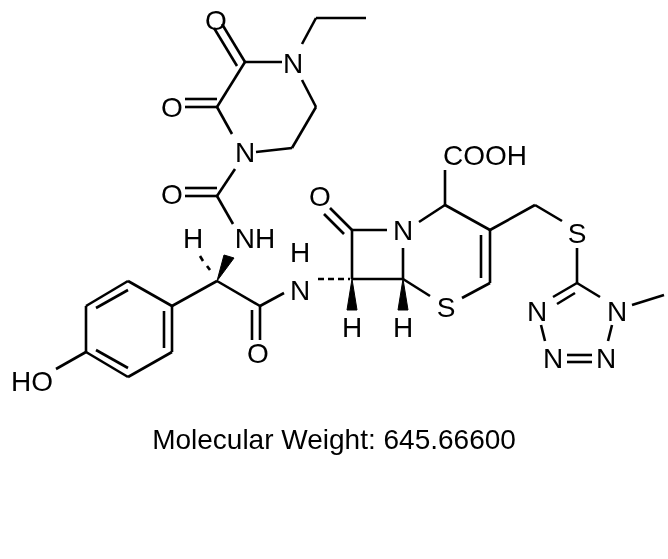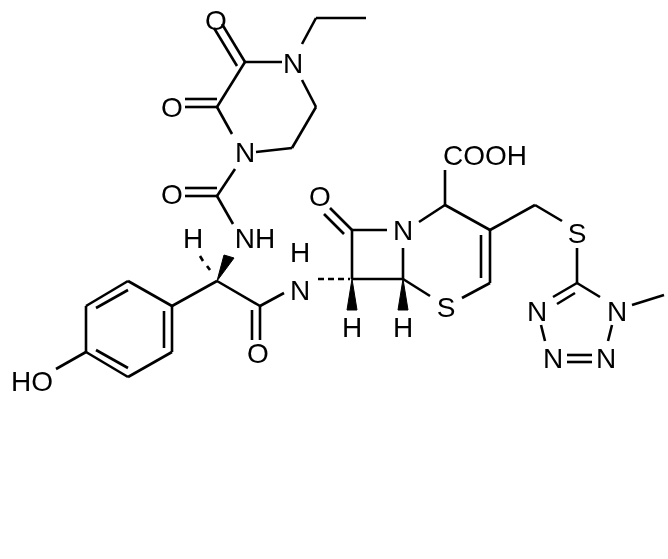--- a/index.html
+++ b/index.html
@@ -130,13 +130,14 @@
     <text class="atom-label" x="577" y="233">S</text>
     <text class="atom-label" x="537" y="311">N</text>
     <text class="atom-label" x="617" y="311">N</text>
     <text class="atom-label" x="553" y="358">N</text>
     <text class="atom-label" x="606" y="358">N</text>
   </g>
 </svg>
 </div>
 
 <div class="captions">
+  <div class="caption-line">Molecular Weight: 645.66600</div>
 </div>
 
 </body></html>

